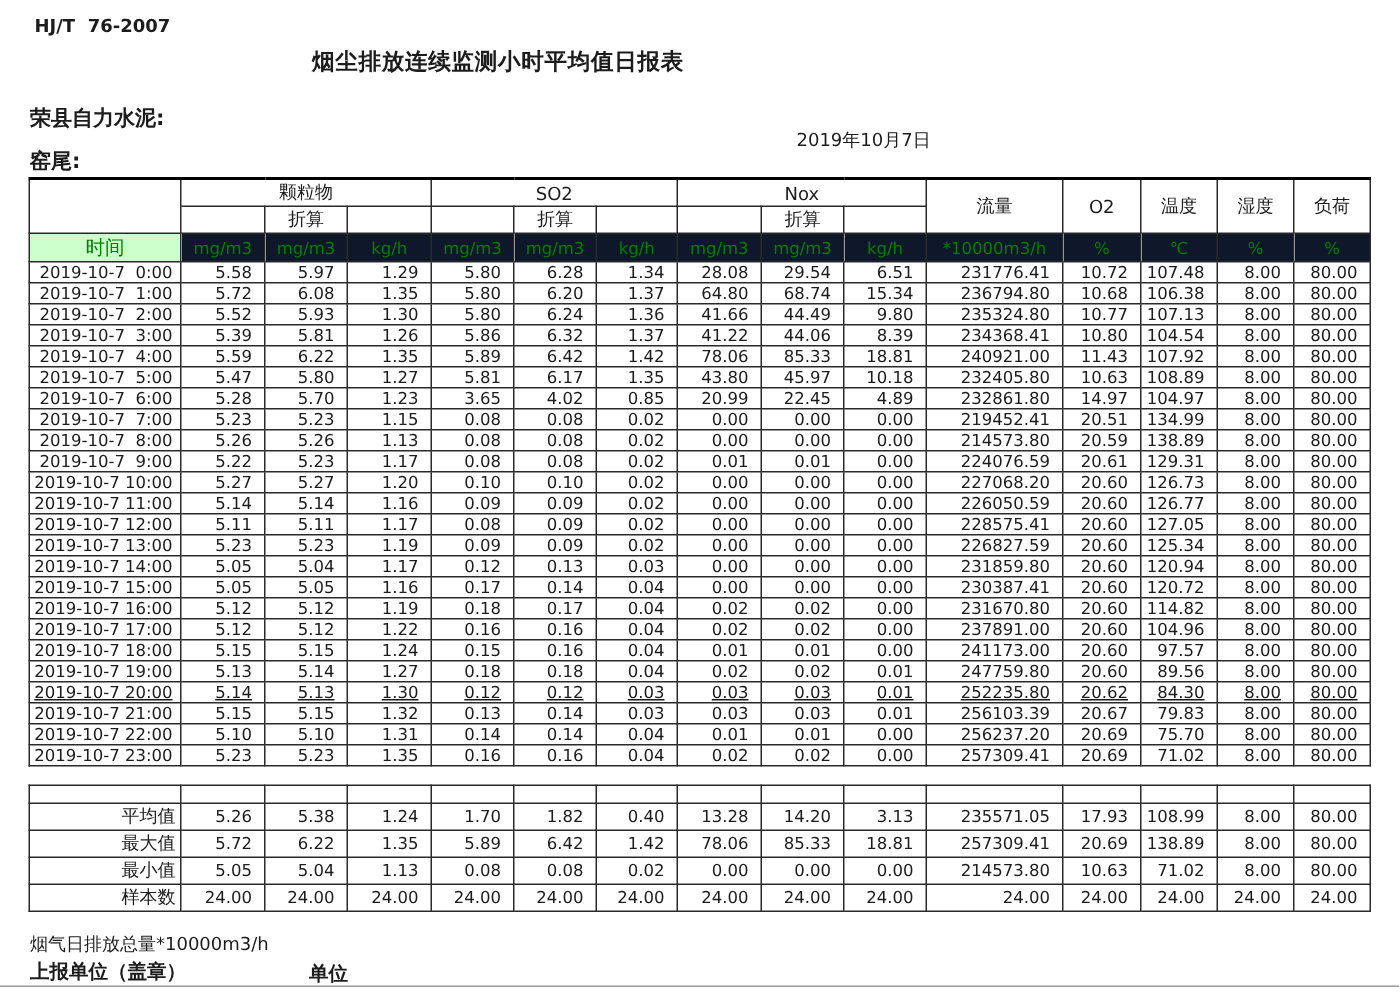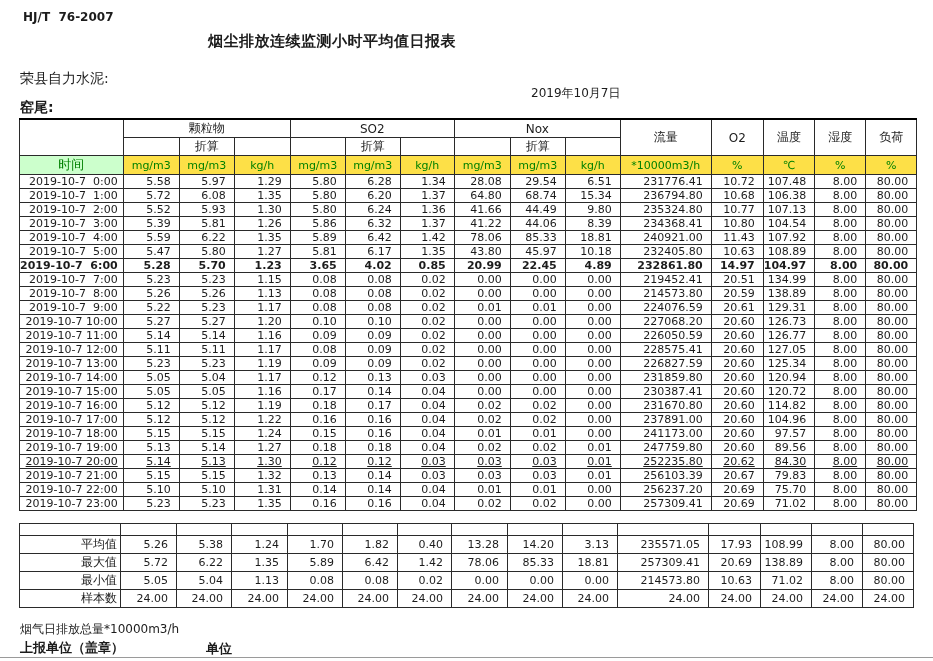--- a/index.html
+++ b/index.html
@@ -1,30 +1,30 @@
 <!DOCTYPE html>
 <html><head>
 <meta charset="utf-8">
 <style>
   html,body{margin:0;padding:0;background:#fff;}
   .page{position:relative;width:933px;height:661px;background:#ffffff;overflow:hidden;
         font-family:"DejaVu Sans","Liberation Sans",sans-serif;color:#1c1c1c;}
   .abs{position:absolute;white-space:pre;}
   .doc-code{left:23px;top:10px;font-size:12px;font-weight:bold;}
   .title{left:208px;top:32px;font-size:15px;font-weight:bold;letter-spacing:0.5px;}
-  .company{left:20px;top:70px;font-size:14px;font-weight:normal;}
+  .company{left:20px;top:70px;font-size:14px;font-weight:bold;}
   .station{left:20px;top:99px;font-size:14px;font-weight:bold;}
   .date{left:531px;top:85px;font-size:12px;}
   .tbl-main{position:absolute;left:19px;top:118px;}
   .tbl-sum{position:absolute;left:19px;top:523px;}
   table{border-collapse:collapse;table-layout:fixed;}
   td{border:1px solid #2a2a2a;font-size:11px;padding:0;overflow:hidden;white-space:pre;
      vertical-align:middle;}
   .tbl-main table{border-top:2px solid #000;}
-  td.ghead{background:#fde047;color:#008000;text-align:center;}
+  td.ghead{background:#0f172a;color:#008000;text-align:center;}
   td.grp{text-align:center;font-size:12px;}
   td.time-h{background:#ccffcc;color:#008000;text-align:center;font-size:13px;}
   td.num{text-align:right;padding-right:8px;}
   td.time{text-align:right;padding-right:5px;font-size:11px;}
   td.slabel{text-align:right;padding-right:3px;font-size:12px;}
   td.slabel-left{text-align:left;padding-left:2px;font-size:12px;}
   .flow-total{left:20px;top:621px;font-size:12px;}
   .report-unit{left:20px;top:639px;font-size:13px;font-weight:bold;}
   .unit{left:206px;top:640px;font-size:13px;font-weight:bold;}
   .bottom-line{position:absolute;left:0;top:657px;width:933px;height:1px;background:#9a9a9a;}
@@ -193,21 +193,21 @@
             <td class="num">1.35</td>
             <td class="num">43.80</td>
             <td class="num">45.97</td>
             <td class="num">10.18</td>
             <td class="num">232405.80</td>
             <td class="num">10.63</td>
             <td class="num">108.89</td>
             <td class="num">8.00</td>
             <td class="num">80.00</td>
           </tr>
-          <tr style="height: 13.7px; font-weight: bold;">
+          <tr style="height: 13.7px;">
             <td class="time">2019-10-7  6:00</td>
             <td class="num">5.28</td>
             <td class="num">5.70</td>
             <td class="num">1.23</td>
             <td class="num">3.65</td>
             <td class="num">4.02</td>
             <td class="num">0.85</td>
             <td class="num">20.99</td>
             <td class="num">22.45</td>
             <td class="num">4.89</td>

